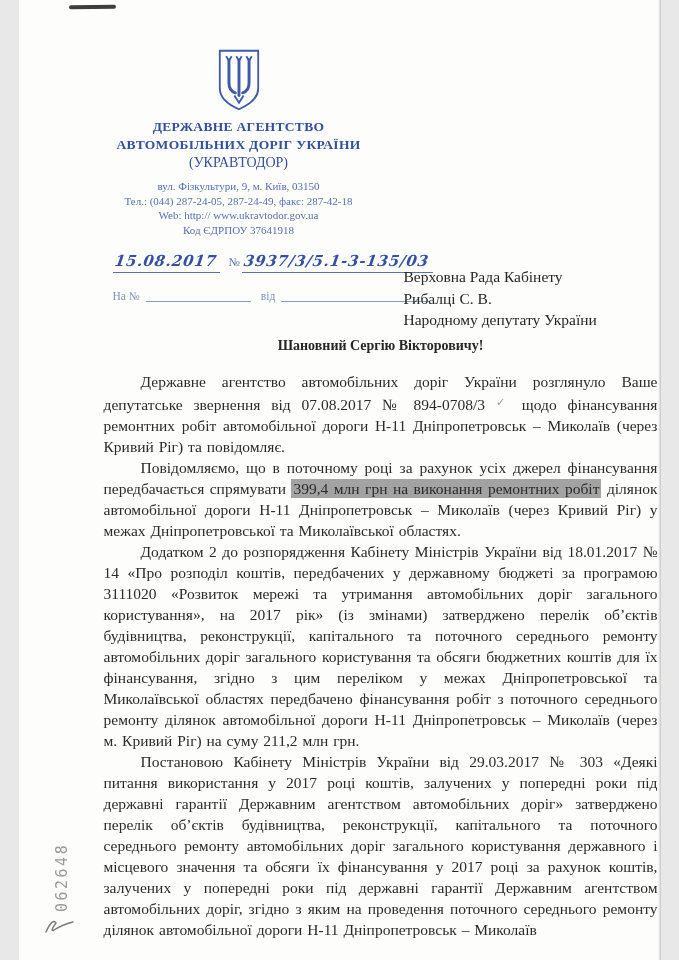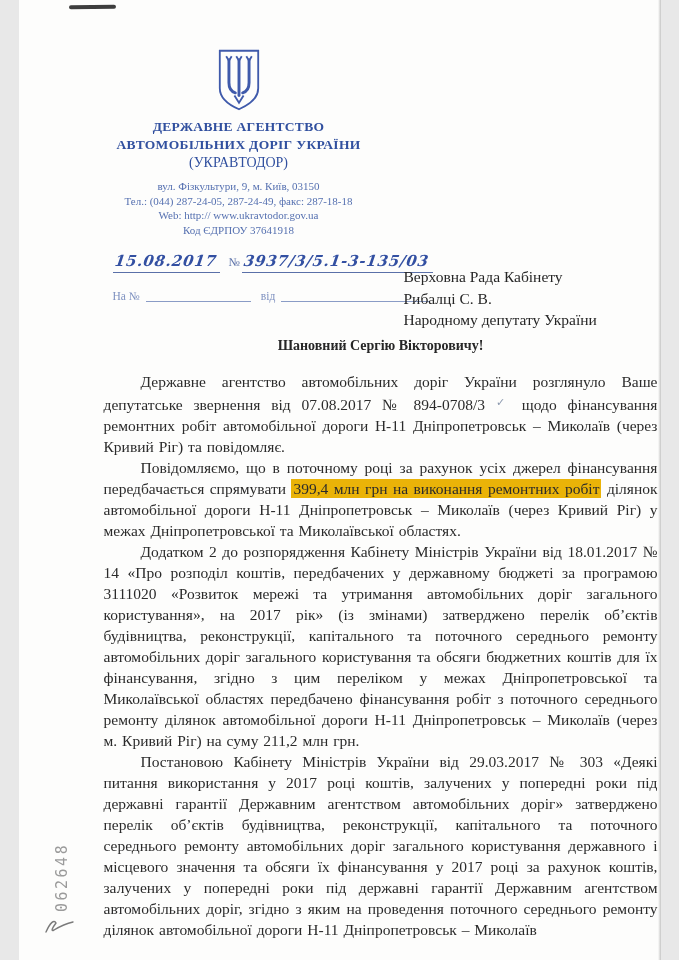--- a/index.html
+++ b/index.html
@@ -48,21 +48,21 @@
   
   .salutation{position:absolute;left:85px;top:338px;width:554px;text-align:center;font-size:14px;color:#262626;font-weight:bold;}
   
   .body{
     position:absolute;left:85px;top:371px;width:554px;
     font-size:15.5px;line-height:21px;color:#2b2b2b;
     text-align:justify;word-spacing:1px;
   }
   .body p{margin:0;text-indent:37px;}
   .check{font-size:11px;color:#8b98ae;vertical-align:4px;font-family:"DejaVu Sans", sans-serif;}
-  .hl{background:#eab308;padding:1px 2px;box-decoration-break:clone;-webkit-box-decoration-break:clone;}
+  .hl{background:#a3a3a3;padding:1px 2px;box-decoration-break:clone;-webkit-box-decoration-break:clone;}
   
   .stamp{
     position:absolute;left:34px;top:912px;
     transform:rotate(-90deg);transform-origin:0 0;
     font-family:"DejaVu Sans Mono", monospace;
     font-size:15px;letter-spacing:2.5px;color:#9b9b9b;
     white-space:nowrap;
   }
   .squiggle{position:absolute;left:24px;top:916px;}
 </style>
@@ -86,21 +86,21 @@
         <path d="M22,9 L25,14 L28,9"></path>
         <path d="M33,9 L36,14 L39,9"></path>
         <path d="M20,52 L25,60 L30,52"></path>
       </g>
     </svg>
     <div class="org-line">ДЕРЖАВНЕ АГЕНТСТВО</div>
     <div class="org-line">АВТОМОБІЛЬНИХ ДОРІГ УКРАЇНИ</div>
     <div class="org-sub">(УКРАВТОДОР)</div>
     <div class="contact">
       <div>вул. Фізкультури, 9, м. Київ, 03150</div>
-      <div>Тел.: (044) 287-24-05, 287-24-49, факс: 287-18-18</div>
+      <div>Тел.: (044) 287-24-05, 287-24-49, факс: 287-42-18</div>
       <div>Web: http:// www.ukravtodor.gov.ua</div>
       <div>Код ЄДРПОУ 37641918</div>
     </div>
   </div>
 
   <div class="ref-line1">
     <span class="hw-underline"><span class="hw">15.08.2017</span></span><span class="num-sign">№</span><span class="hw-underline"><span class="hw">3937/3/5.1-3-135/03</span></span>
   </div>
 
   <div class="ref-line2">

